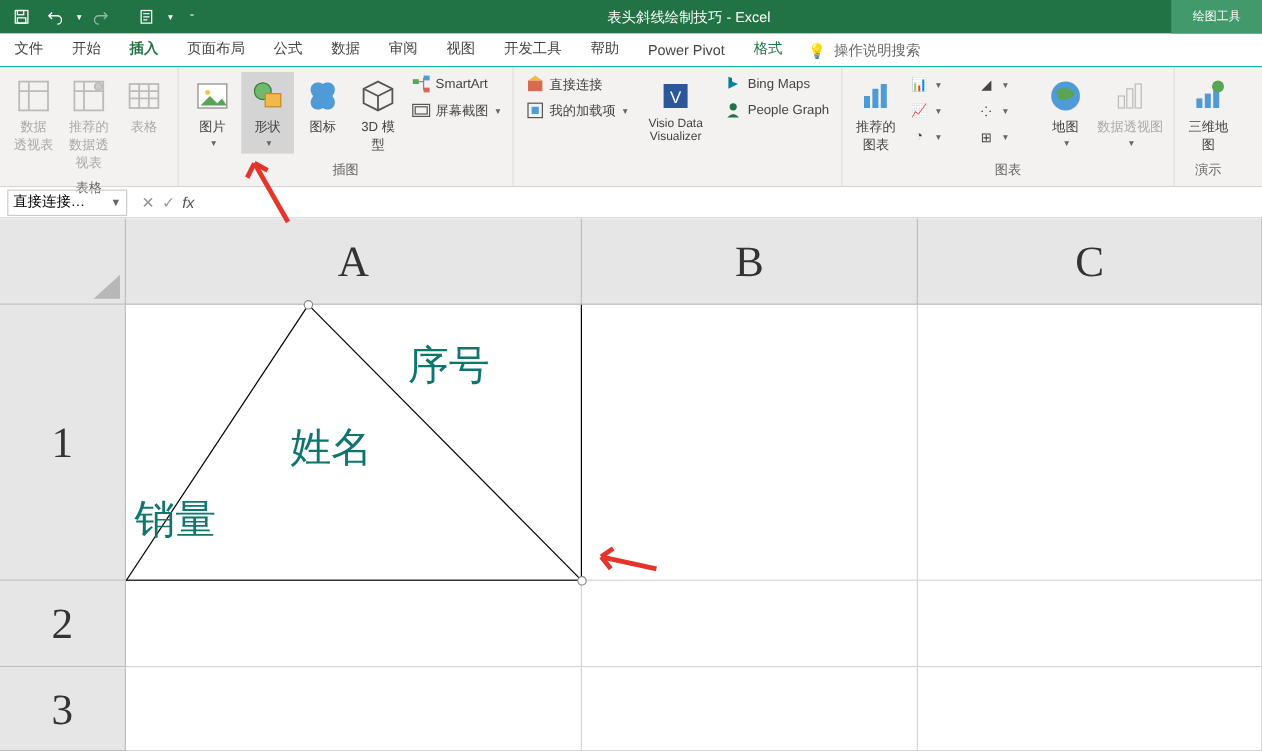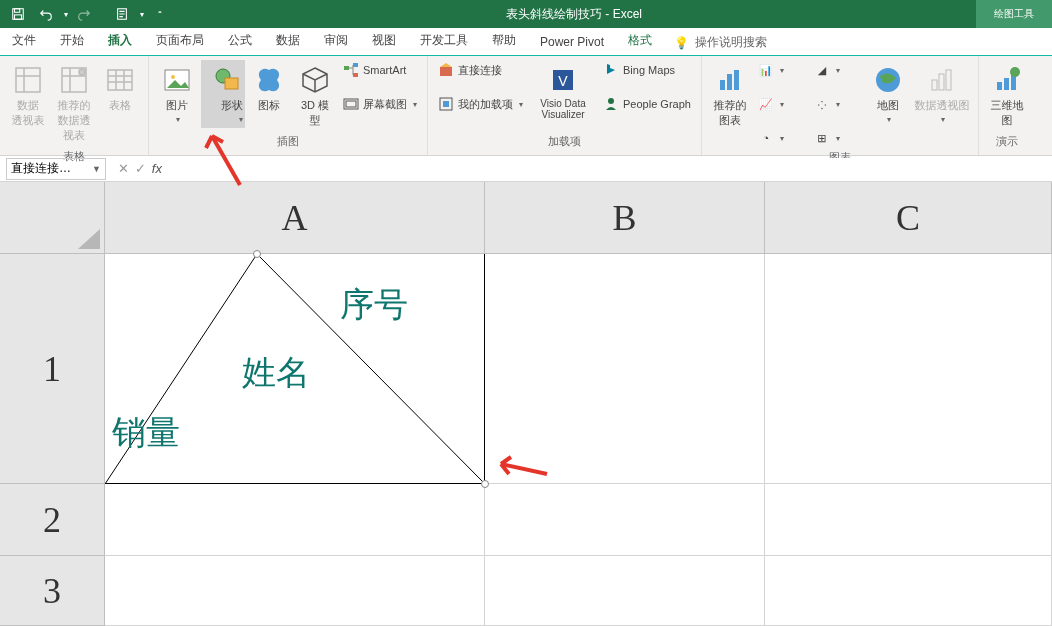--- a/index.html
+++ b/index.html
@@ -21,23 +21,23 @@
 .tab.format { color:#217346; }
 .tell-me { display:flex; align-items:center; padding:4px 10px; color:#666; gap:6px; }
 
 
 .ribbon { height:100px; background:#f3f2f1; border-bottom:1px solid #d4d4d4; display:flex; }
 .group { border-right:1px solid #e1dfdd; padding:4px 6px; display:flex; flex-direction:column; }
 .group-body { flex:1; display:flex; align-items:flex-start; gap:2px; }
 .group-label { font-size:11px; color:#666; text-align:center; padding:2px 0; }
 .rbtn-lg { width:44px; display:flex; flex-direction:column; align-items:center; justify-content:center; font-size:11px; color:#444; padding:4px 2px; gap:2px; cursor:pointer; }
 .rbtn-lg.disabled { color:#aaa; }
-.rbtn-lg.highlight { background:#d4d4d4;align-items:flex-end; }
+.rbtn-lg.highlight { background:#d4d4d4; }
 .ico { width:32px; height:32px; display:flex; align-items:center; justify-content:center; }
-.stack { display:flex; flex-direction:column; gap:14px; font-size:11px; color:#444; }
+.stack { display:flex; flex-direction:column; gap:2px; font-size:11px; color:#444; }
 .stack-item { display:flex; align-items:center; gap:4px; padding:2px 4px; cursor:pointer; }
 .mini-ico { width:16px; height:16px; display:flex; align-items:center; justify-content:center; }
 .chev { font-size:8px; color:#666; margin-left:2px; }
 
 
 .formula-row { height:26px; border-bottom:1px solid #d4d4d4; display:flex; align-items:center; background:#fff; }
 .name-box { width:100px; height:22px; margin:2px 2px 2px 6px; border:1px solid #ccc; font-size:12px; padding:0 4px; display:flex; align-items:center; justify-content:space-between; }
 .name-box span.dd { color:#666; font-size:9px; }
 .fb-btns { display:flex; align-items:center; gap:6px; padding:0 10px; color:#999; font-size:13px; }
 .fb-btn.fx { font-style:italic; color:#555; }
@@ -264,21 +264,20 @@
           <span class="mini-ico">
               <svg viewBox="0 0 16 16">
                 <circle cx="8" cy="5" r="3" fill="#217346"></circle>
                 <path d="M3 14 Q8 8 13 14 Z" fill="#217346"></path>
               </svg>
             </span>
           <span>People Graph</span>
         </div>
       </div>
     </div>
-    <div class="group-label">加载项</div>
   </div>
 
   <div class="group">
     <div class="group-body">
       <div class="rbtn-lg">
         <div class="ico">
             <svg viewBox="0 0 32 32">
               <rect x="6" y="16" width="5" height="10" fill="#4f9bd8"></rect>
               <rect x="13" y="10" width="5" height="16" fill="#4f9bd8"></rect>
               <rect x="20" y="6" width="5" height="20" fill="#4f9bd8"></rect>

